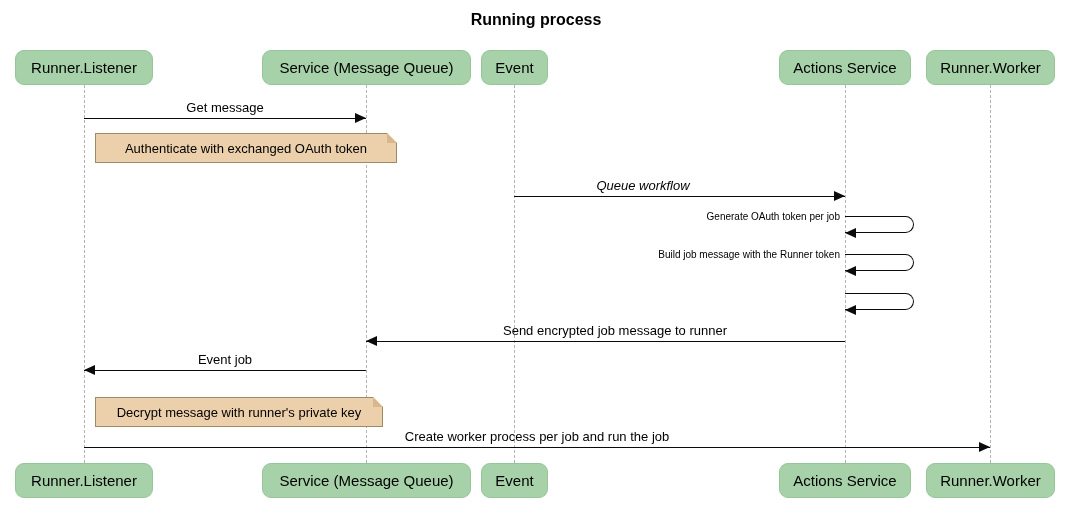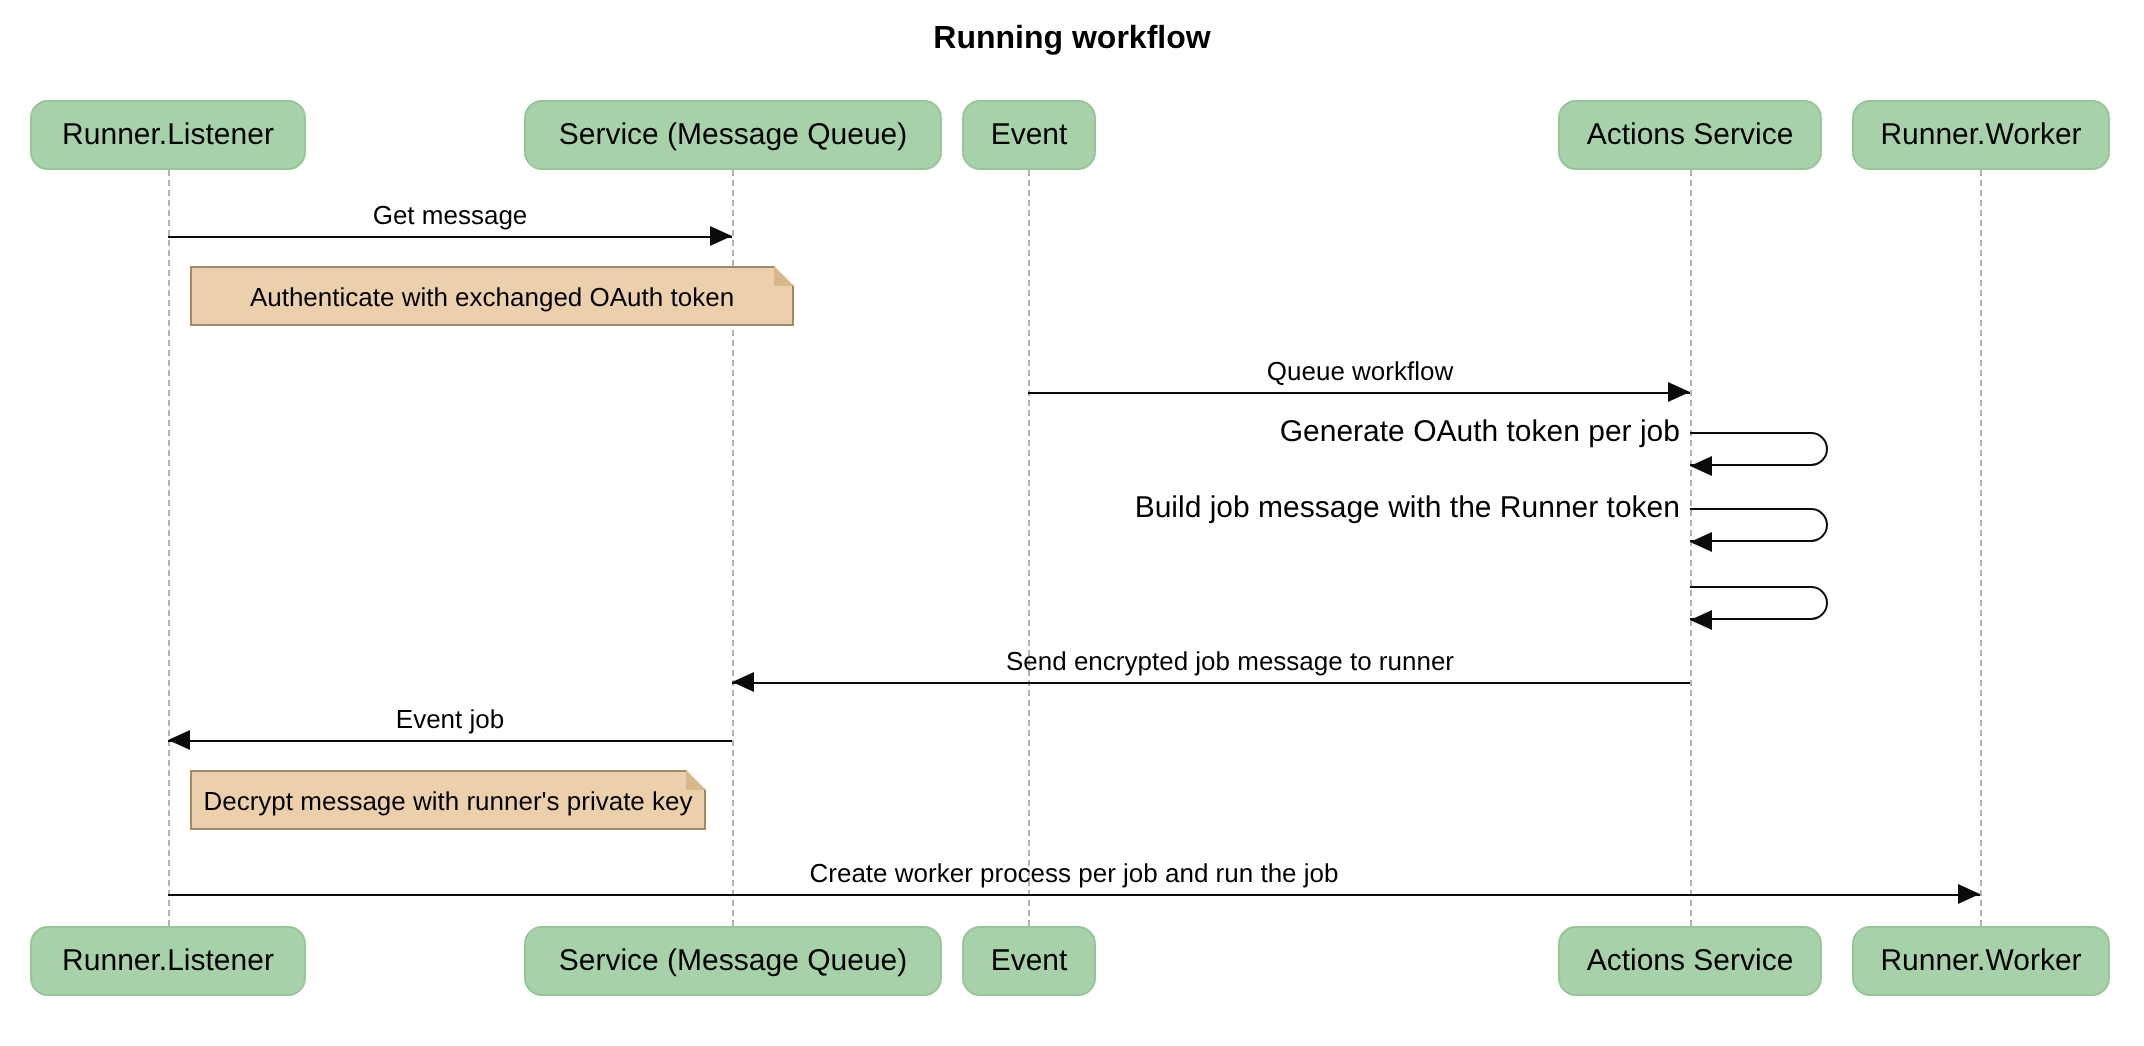--- a/index.html
+++ b/index.html
@@ -54,21 +54,21 @@
   .msg-label {
     position: absolute; font-size: 13px; white-space: nowrap;
     transform: translateX(-50%); color: var(--text);
   }
   .self-loop {
     position: absolute; box-sizing: border-box;
     border: 1px solid var(--arrow); border-left: none;
     border-radius: 0 11px 11px 0;
   }
   .self-label {
-    position: absolute; font-size: 15px; white-space: nowrap;
+    position: absolute; font-size: 10px; white-space: nowrap;
     transform: translate(-100%, -50%); color: var(--text);
   }
   .note {
     position: absolute; box-sizing: border-box;
     background: var(--note-fill);
     border: 1px solid var(--note-border);
     display: flex; align-items: center; justify-content: center;
     font-size: 13px; white-space: nowrap;
   }
   .note::before { 
@@ -81,21 +81,21 @@
     content: ""; position: absolute; top: -1px; right: -1px;
     width: 0; height: 0;
     border-left: 10px solid var(--note-fold);
     border-top: 10px solid transparent;
   }
 </style>
 </head>
 <body>
 
 <div id="stage">
-  <div class="diagram-title">Running workflow</div>
+  <div class="diagram-title">Running process</div>
 <div class="lifeline" style="left: 84px; top: 85px; height: 378px;"></div>
     <div class="lifeline" style="left: 366px; top: 85px; height: 378px;"></div>
     <div class="lifeline" style="left: 514px; top: 85px; height: 378px;"></div>
     <div class="lifeline" style="left: 845px; top: 85px; height: 378px;"></div>
     <div class="lifeline" style="left: 990px; top: 85px; height: 378px;"></div>
     <div class="participant" style="left: 15px; top: 50px; width: 138px;">Runner.Listener</div>
     <div class="participant" style="left: 15px; top: 463px; width: 138px;">Runner.Listener</div>
     <div class="participant" style="left: 262px; top: 50px; width: 209px;">Service (Message Queue)</div>
     <div class="participant" style="left: 262px; top: 463px; width: 209px;">Service (Message Queue)</div>
     <div class="participant" style="left: 481px; top: 50px; width: 67px;">Event</div>
@@ -103,32 +103,32 @@
     <div class="participant" style="left: 779px; top: 50px; width: 132px;">Actions Service</div>
     <div class="participant" style="left: 779px; top: 463px; width: 132px;">Actions Service</div>
     <div class="participant" style="left: 926px; top: 50px; width: 129px;">Runner.Worker</div>
     <div class="participant" style="left: 926px; top: 463px; width: 129px;">Runner.Worker</div>
     <div class="msg-line" style="left: 84px; top: 118px; width: 282px;"></div>
     <div class="arrow-head right" style="left: 355px; top: 113px;"></div>
     <div class="msg-label" style="left: 225px; top: 100px;">Get message</div>
     <div class="note" style="left: 95px; top: 133px; width: 302px; height: 30px;">Authenticate with exchanged OAuth token</div>
     <div class="msg-line" style="left: 514px; top: 196px; width: 331px;"></div>
     <div class="arrow-head right" style="left: 834px; top: 191px;"></div>
-    <div class="msg-label" style="left: 680px; top: 178px;">Queue workflow</div>
+    <div class="msg-label" style="left: 643px; top: 178px; font-style: italic;">Queue workflow</div>
     <div class="self-loop" style="left: 845px; top: 216px; width: 69px; height: 17px;"></div>
     <div class="arrow-head left" style="left: 845px; top: 228px;"></div>
     <div class="self-label" style="left: 840px; top: 216px;">Generate OAuth token per job</div>
     <div class="self-loop" style="left: 845px; top: 254px; width: 69px; height: 17px;"></div>
     <div class="arrow-head left" style="left: 845px; top: 266px;"></div>
     <div class="self-label" style="left: 840px; top: 254px;">Build job message with the Runner token</div>
     <div class="self-loop" style="left: 845px; top: 293px; width: 69px; height: 17px;"></div>
     <div class="arrow-head left" style="left: 845px; top: 305px;"></div>
     <div class="msg-line" style="left: 366px; top: 341px; width: 479px;"></div>
     <div class="arrow-head left" style="left: 366px; top: 336px;"></div>
     <div class="msg-label" style="left: 615px; top: 323px;">Send encrypted job message to runner</div>
     <div class="msg-line" style="left: 84px; top: 370px; width: 282px;"></div>
     <div class="arrow-head left" style="left: 84px; top: 365px;"></div>
     <div class="msg-label" style="left: 225px; top: 352px;">Event job</div>
-    <div class="note" style="left: 95px; top: 385px; width: 258px; height: 30px;">Decrypt message with runner's private key</div>
+    <div class="note" style="left: 95px; top: 397px; width: 288px; height: 30px;">Decrypt message with runner's private key</div>
     <div class="msg-line" style="left: 84px; top: 447px; width: 906px;"></div>
     <div class="arrow-head right" style="left: 979px; top: 442px;"></div>
     <div class="msg-label" style="left: 537px; top: 429px; text-align: right;">Create worker process per job and run the job</div>
   </div>
 
 </body></html>

